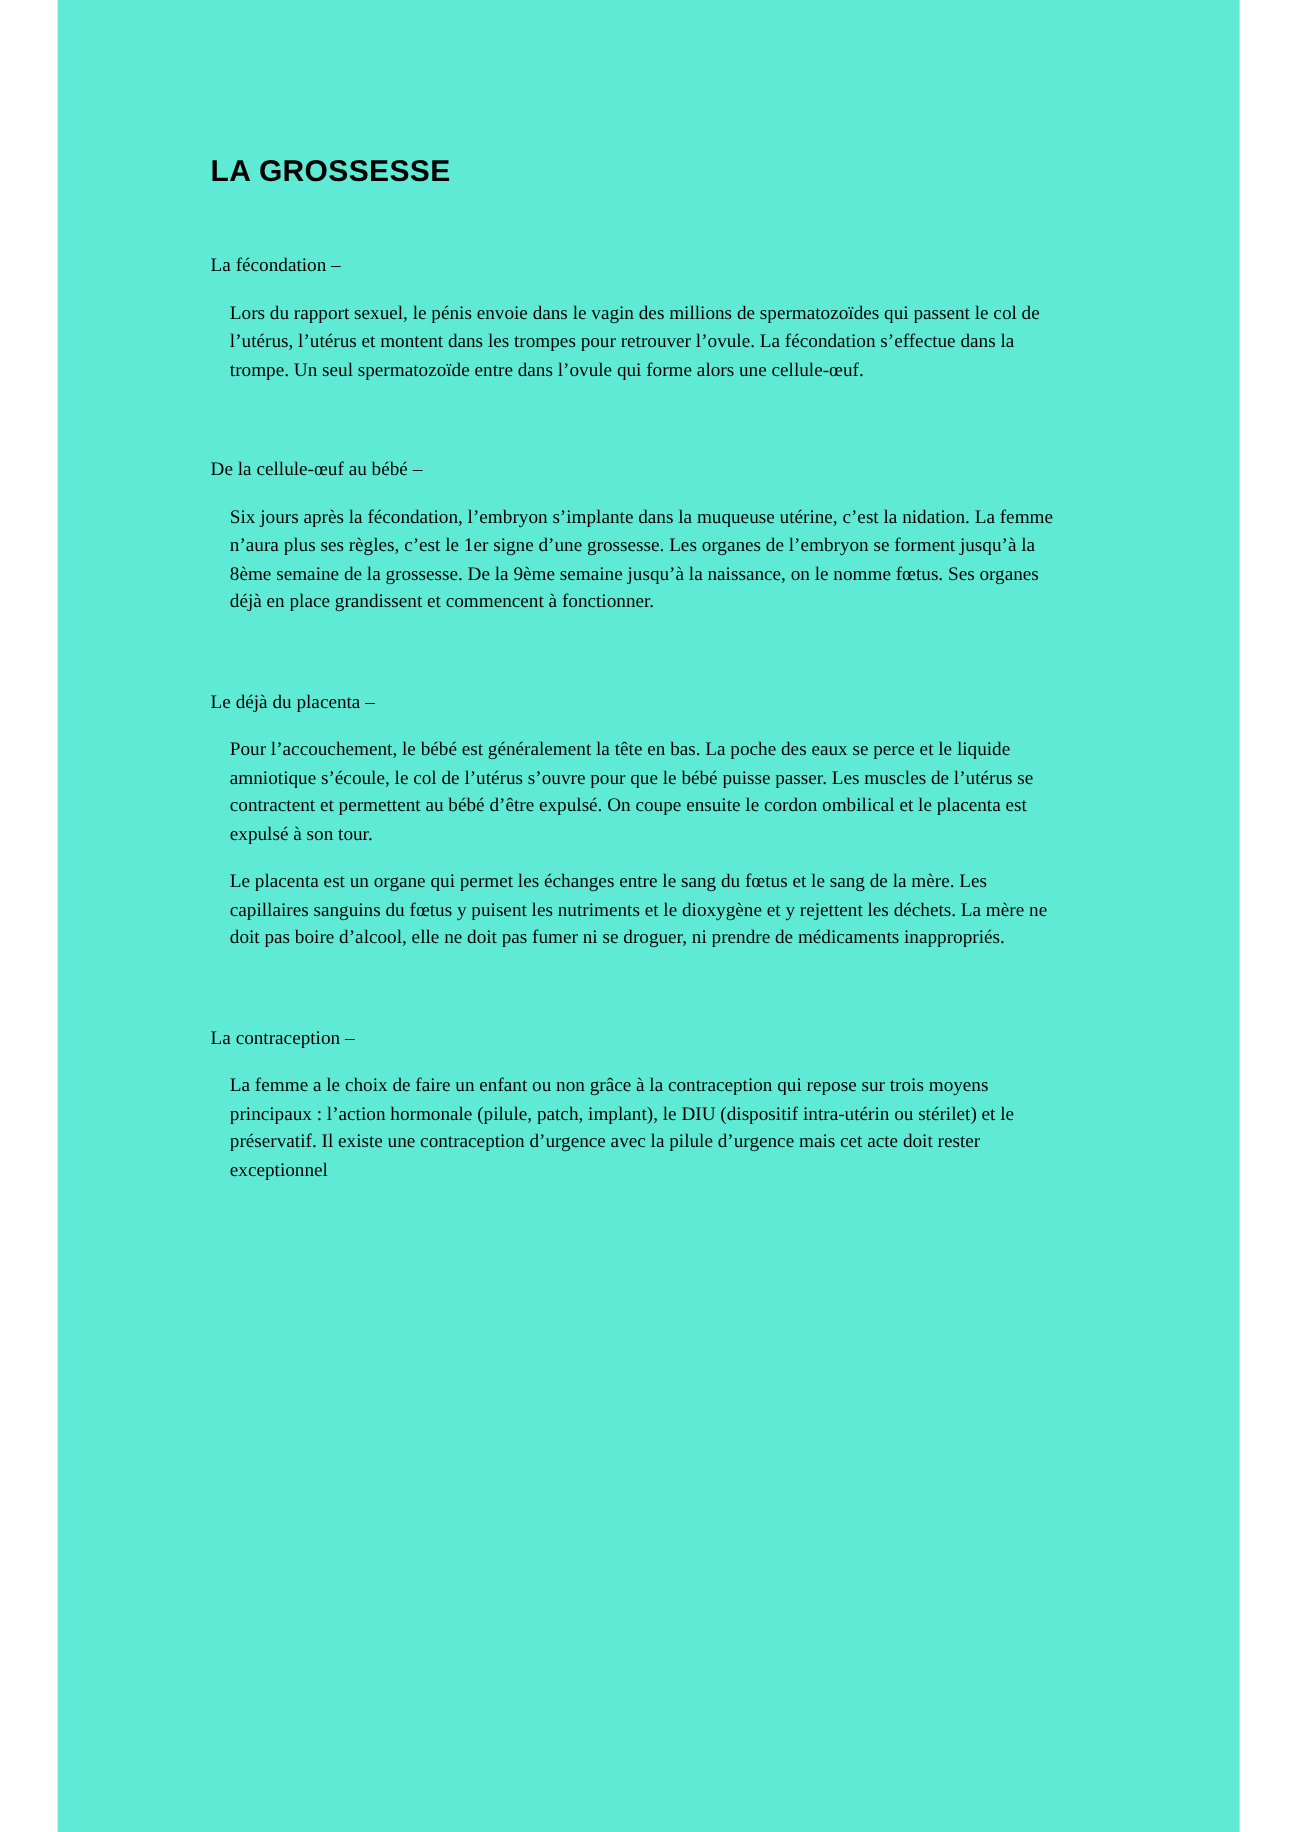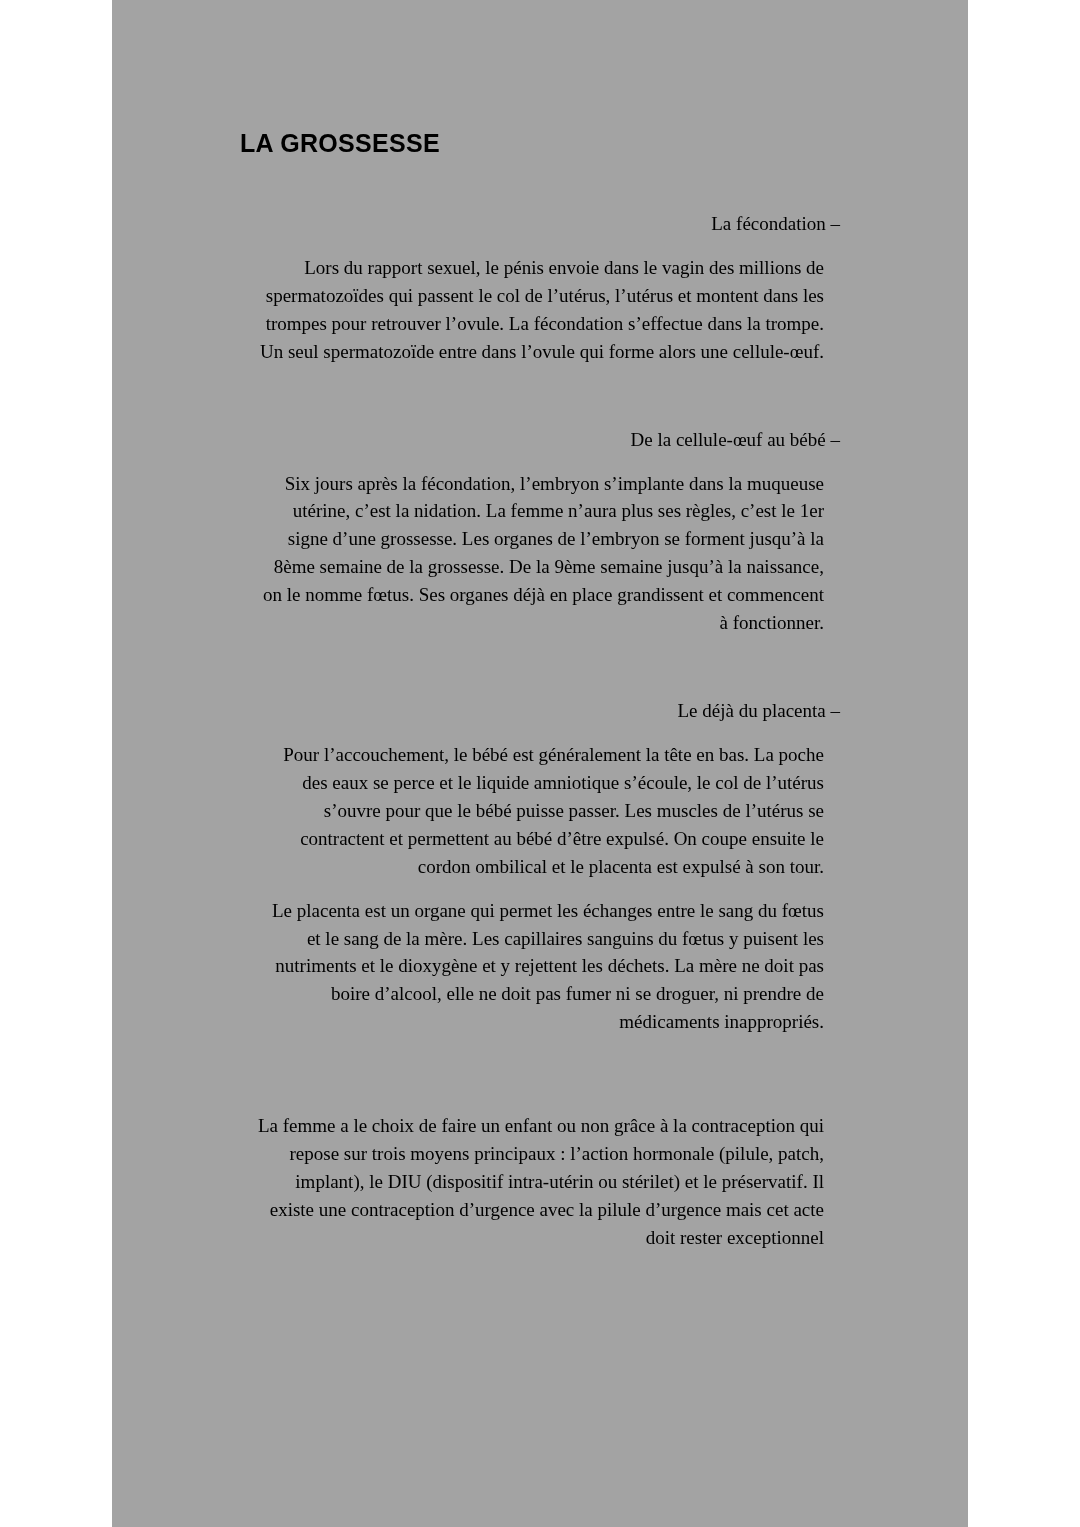--- a/index.html
+++ b/index.html
@@ -3,48 +3,48 @@
 <meta charset="utf-8">
 <title>LA GROSSESSE</title>
 <style>
   html, body {
     margin: 0;
     padding: 0;
     background: #ffffff;
   }
   .page {
     position: relative;
-    width: 856px;
+    width: 985px;
     height: 1527px;
     margin: 0 auto;
-    background: #a3a3a3;
+    background: #5eead4;
     box-sizing: border-box;
     padding: 128px 128px 0 128px;
     overflow: hidden;
   }
   .doc-title {
     font-family: "Liberation Sans", sans-serif;
     font-weight: bold;
     font-size: 25px;
     letter-spacing: 0.3px;
     color: #000000;
     margin: 0 0 52px 0;
     line-height: 1.2;
   }
   .section {
     margin-bottom: 38px;
   }
   .section-heading,
   .section p {
     font-family: "Liberation Serif", serif;
-    font-size: 19px;
+    font-size: 16px;
     line-height: 1.47;
     color: #000000;
     margin: 0;
-    text-align: right;
+    text-align: left;
   }
   .section-heading {
     margin-bottom: 1px;
   }
   .section p {
     margin: 16px;
   }
   .section p + p {
     margin-top: 0;
   }
@@ -73,16 +73,17 @@
 
   <section class="section">
     <div class="section-heading">Le déjà du placenta –</div>
     <p>Pour l’accouchement, le bébé est généralement la tête en bas. La poche des eaux se perce et le liquide amniotique s’écoule, le col de l’utérus s’ouvre pour que le bébé puisse passer. Les muscles de l’utérus se contractent et permettent au bébé d’être expulsé. On coupe ensuite le cordon ombilical et le placenta est expulsé à son tour.</p>
     <p>Le placenta est un organe qui permet les échanges entre le sang du fœtus et le sang de la mère. Les capillaires sanguins du fœtus y puisent les nutriments et le dioxygène et y rejettent les déchets. La mère ne doit pas boire d’alcool, elle ne doit pas fumer ni se droguer, ni prendre de médicaments inappropriés.</p>
   </section>
 
   <div class="spacer-lg"></div>
 
   <section class="section">
+    <div class="section-heading">La contraception –</div>
     <p>La femme a le choix de faire un enfant ou non grâce à la contraception qui repose sur trois moyens principaux : l’action hormonale (pilule, patch, implant), le DIU (dispositif intra-utérin ou stérilet) et le préservatif. Il existe une contraception d’urgence avec la pilule d’urgence mais cet acte doit rester exceptionnel</p>
   </section>
 
 </div>
 
 </body></html>

